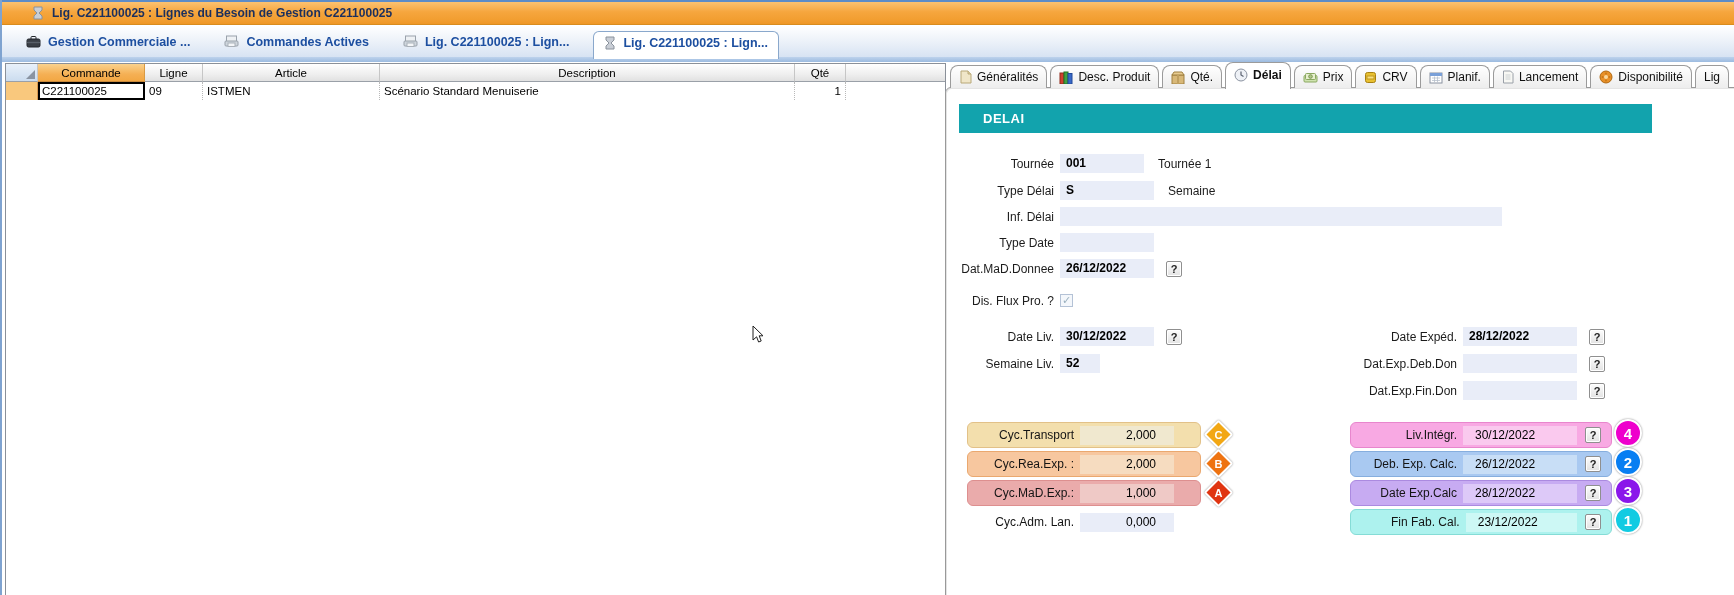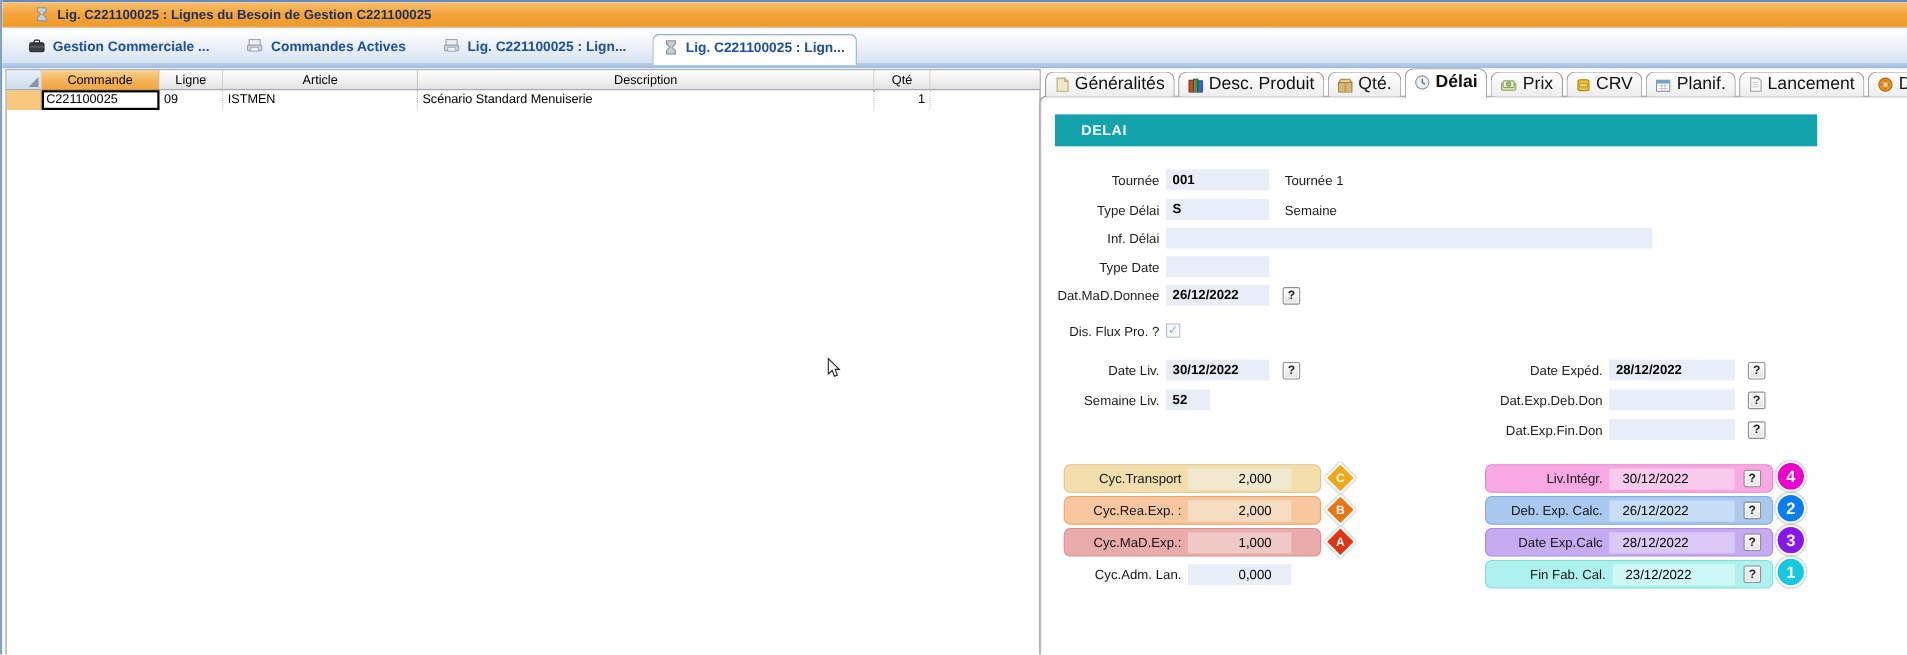--- a/index.html
+++ b/index.html
@@ -48,21 +48,21 @@
   .w-sel{width:32px;} .w-cmd{width:107px;} .w-lig{width:58px;}
   .w-art{width:177px;} .w-desc{width:415px;} .w-qte{width:51px;} .w-fill{flex:1; border-right:none;}
 
   
   .panelbody { left:943px; top:87px; width:812px; height:530px; background:#fff;
     border:1px solid #999; border-radius:6px 0 0 0;
     box-shadow:inset 1px 1px 0 #e4e4e4; z-index:1; }
   .ptabs { left:948px; top:62px; height:26px; display:flex; align-items:flex-end; z-index:2; }
   .ptab { display:flex; align-items:center; gap:5px; height:23px; padding:0 8px; margin-right:3px;
     background:linear-gradient(#ffffff,#ededed); border:1px solid #9b9b9b; border-bottom:none;
-    border-radius:8px 8px 0 0; font-size:16px; color:#101010; white-space:nowrap; }
+    border-radius:8px 8px 0 0; font-size:12px; color:#101010; white-space:nowrap; }
   .ptab.active { height:27px; background:#fff; font-weight:bold; position:relative; z-index:3;
     padding-bottom:3px; margin-bottom:-1px; }
   .sectionbar { left:957px; top:104px; width:693px; height:29px; color:#fff;
     font-size:13px; font-weight:bold; letter-spacing:.5px; line-height:29px; padding-left:24px; z-index:2; }
 
   
   .frow { display:flex; align-items:center; height:19px; font-size:12px; color:#1c1c1c; z-index:2; }
   .flabel { width:100px; text-align:right; white-space:nowrap; }
   .flabel.wide { width:135px; }
   .field { height:19px; background:#e9edf8; margin-left:6px; padding:0 6px;
@@ -272,21 +272,21 @@
     </div>
     <div class="ptab">
       <span>Lig</span>
     </div>
   </div>
 
   <div class="abs sectionbar" style="background-color: rgb(18, 163, 173);">DELAI</div>
 
   <div class="abs frow" style="left:952px;top:154px;">
     <span class="flabel">Tournée</span>
-    <span class="field" style="width:94px;">001</span>
+    <span class="field" style="width:84px;">001</span>
     <span class="fdesc">Tournée 1</span>
   </div>
   <div class="abs frow" style="left:952px;top:181px;">
     <span class="flabel">Type Délai</span>
     <span class="field" style="width:94px;">S</span>
     <span class="fdesc">Semaine</span>
   </div>
   <div class="abs frow" style="left:952px;top:207px;">
     <span class="flabel">Inf. Délai</span>
     <span class="field" style="width:442px;"></span>

